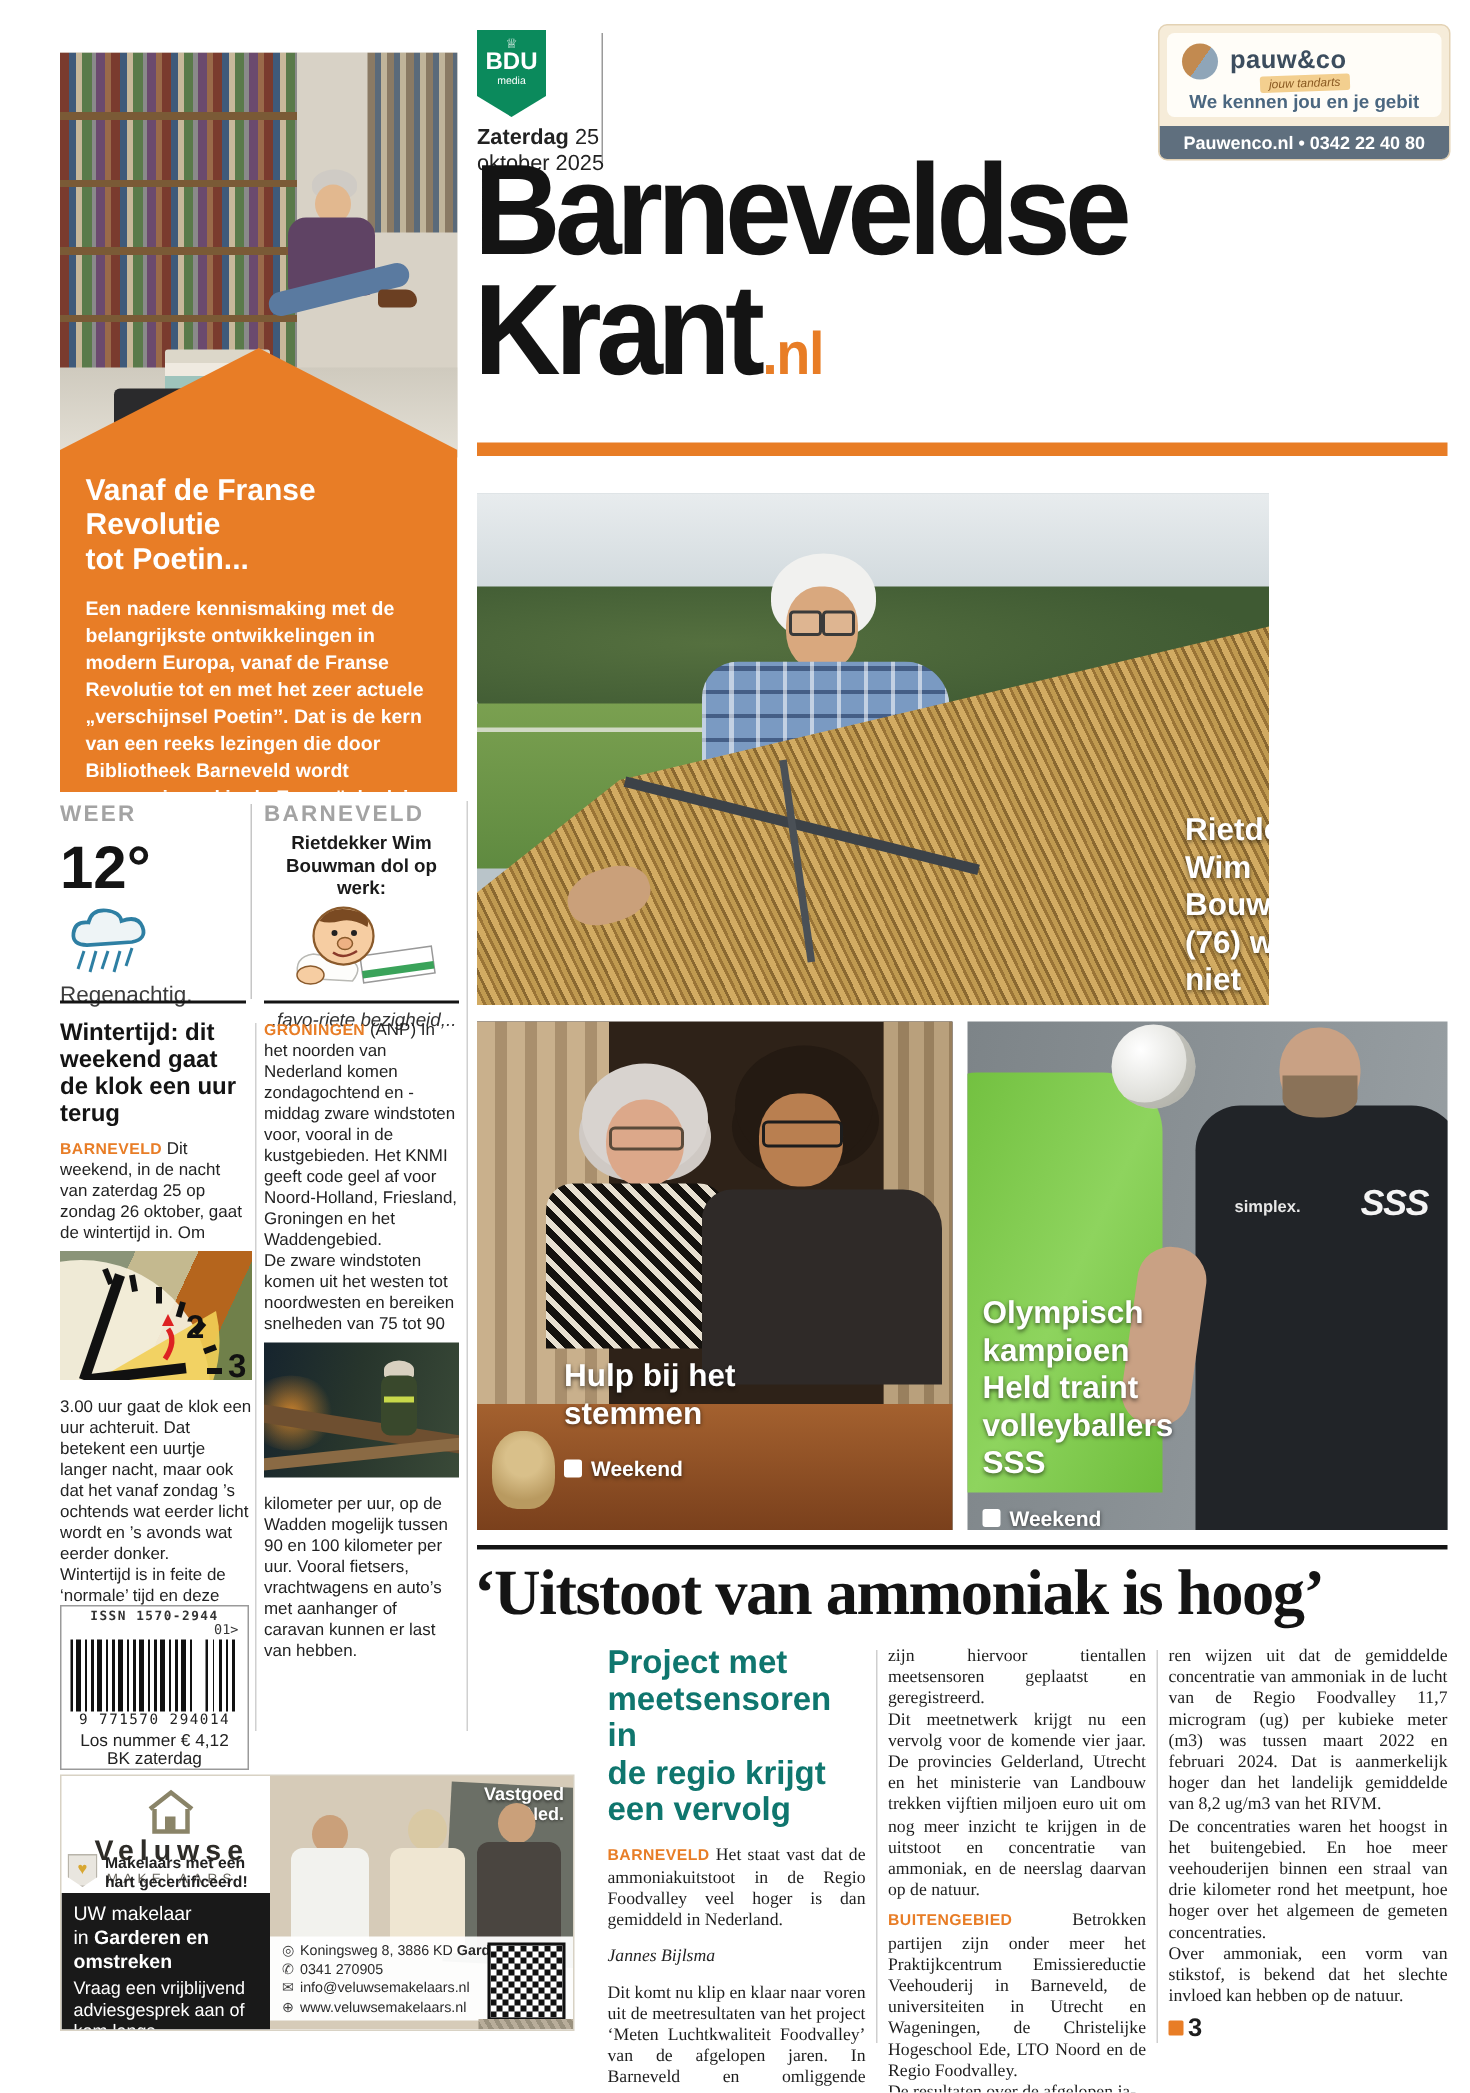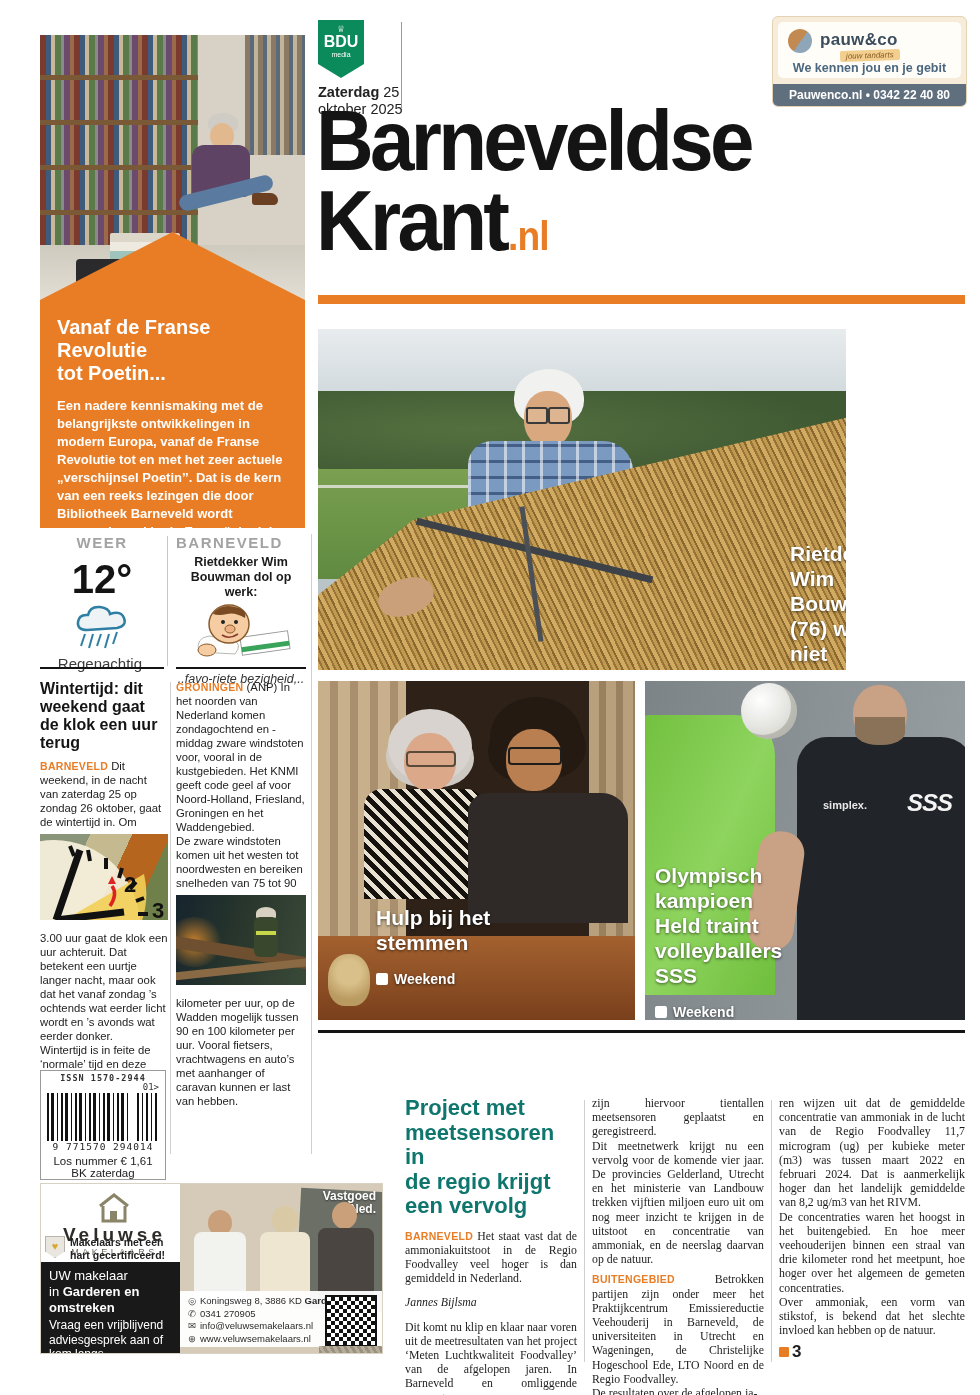--- a/index.html
+++ b/index.html
@@ -67,21 +67,21 @@
          clip-path:polygon(0 23%,50% 0,100% 23%,100% 100%,0 100%);color:#fff;}
   .promo-in{position:absolute;left:17px;right:14px;top:84px;}
   .promo h2{margin:0 0 12px 0;font-size:20px;line-height:23px;font-weight:bold;}
   .promo p{margin:0;font-size:13px;line-height:18px;font-weight:600;}
   .tagrow{margin-top:12px;font-weight:bold;font-size:15px;}
   .tagsq{display:inline-block;width:12px;height:12px;border-radius:2px;margin-right:6px;vertical-align:-1px;}
   .tag-dark .tagsq{background:#141414;} .tag-dark{color:#141414;}
   .tag-light{color:#fff;} .tag-light .tagsq{background:#fff;}
 
   .sechead{font-size:15px;font-weight:bold;letter-spacing:1.5px;color:#a3a3a3;}
-  .weer{left:40px;top:534px;width:124px;text-align:center;}
+  .weer{left:40px;top:534px;width:124px;}
   .temp{font-size:40px;font-weight:bold;color:#141414;display:inline-block;vertical-align:top;}
   .weer-desc{font-size:15px;color:#3c3c3c;margin-top:1px;}
   .vr1{left:167px;top:536px;width:1px;height:130px;background:#c6c6c6;}
   .tui{left:176px;top:534px;width:130px;text-align:center;}
   .tui .sechead{text-align:left;}
   .tui-line{font-size:12.5px;font-weight:bold;line-height:15px;margin-top:4px;}
   .tui-quip{font-size:12.5px;font-style:italic;color:#333;margin-top:2px;}
   .hr-w{left:40px;top:667px;width:124px;height:2px;background:#141414;}
   .hr-t{left:176px;top:667px;width:130px;height:2px;background:#141414;}
 
@@ -365,21 +365,21 @@
   <div class="abs vr3"></div>
 
   <div class="abs bc">
     <div class="bc-issn">ISSN 1570-2944</div>
     <div class="bc-wrap">
       <div class="bc-bars"></div>
       <div class="bc-bars2"></div>
       <div class="bc-corner">01&gt;</div>
     </div>
     <div class="bc-digits">9 771570 294014</div>
-    <div class="bc-price">Los nummer € 1,61</div>
+    <div class="bc-price">Los nummer € 4,12</div>
     <div class="bc-ed">BK zaterdag</div>
   </div>
 
   <div class="abs mkad">
     <div class="mk-left">
       <div class="mk-logo-row">
         <svg class="mk-house" width="34" height="32" viewBox="0 0 34 32">
           <path d="M3 14 L17 3 L31 14" fill="none" stroke="#8a8468" stroke-width="3"></path>
           <path d="M6 14 V29 H28 V14" fill="none" stroke="#8a8468" stroke-width="3"></path>
           <rect x="13" y="19" width="7" height="10" fill="#8a8468"></rect>
@@ -478,20 +478,21 @@
       <div class="pre">Olympisch
 kampioen
 Held traint
 volleyballers
 SSS</div>
       <div class="tagrow tag-light"><span class="tagsq"></span><span>Weekend</span></div>
     </div>
   </div>
 
   <div class="abs blackrule"></div>
+  <div class="abs headline">‘Uitstoot van ammoniak is hoog’</div>
 
   <div class="abs col col1">
     <h4 class="subhead pre">Project met
 meetsensoren in
 de regio krijgt
 een vervolg</h4>
     <p><span class="lbl">BARNEVELD</span><span> Het staat vast dat de ammoniakuitstoot in de Regio Foodvalley veel hoger is dan gemiddeld in Nederland.</span></p>
     <div class="byline">Jannes Bijlsma</div>
     <p>Dit komt nu klip en klaar naar voren uit de meetresultaten van het project ‘Meten Luchtkwaliteit Foodvalley’ van de afgelopen jaren. In Barneveld en omliggende gemeenten</p>
   </div>

